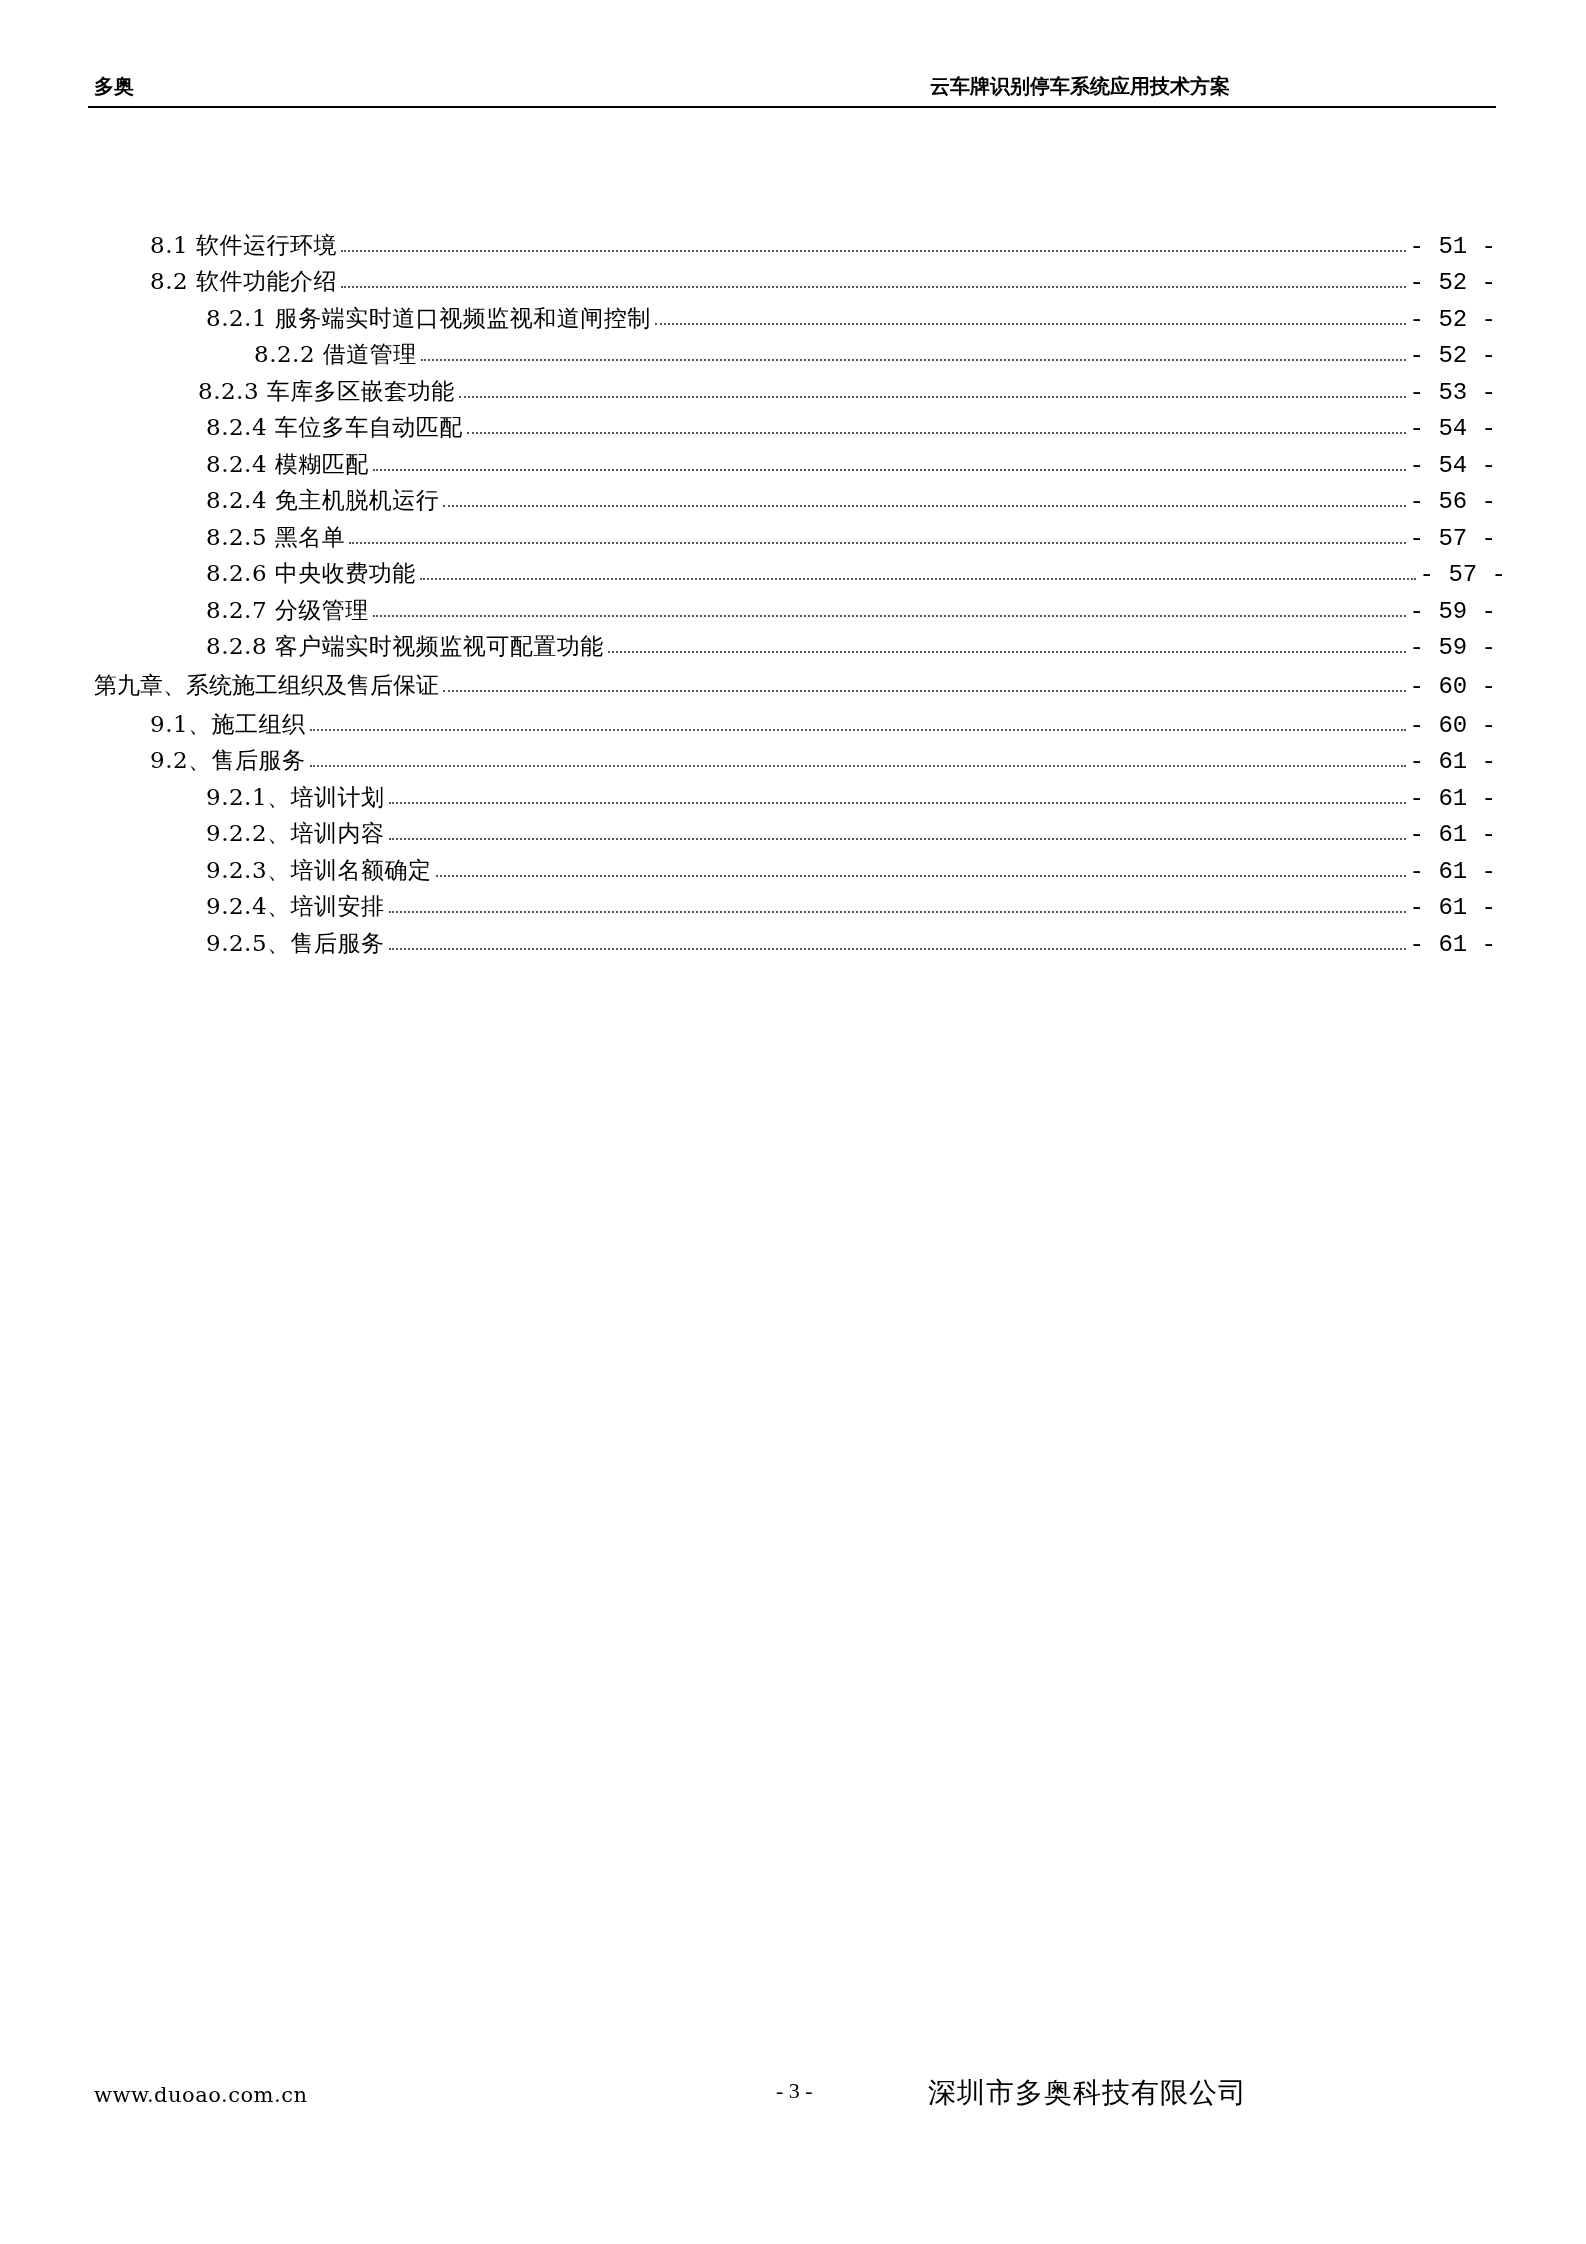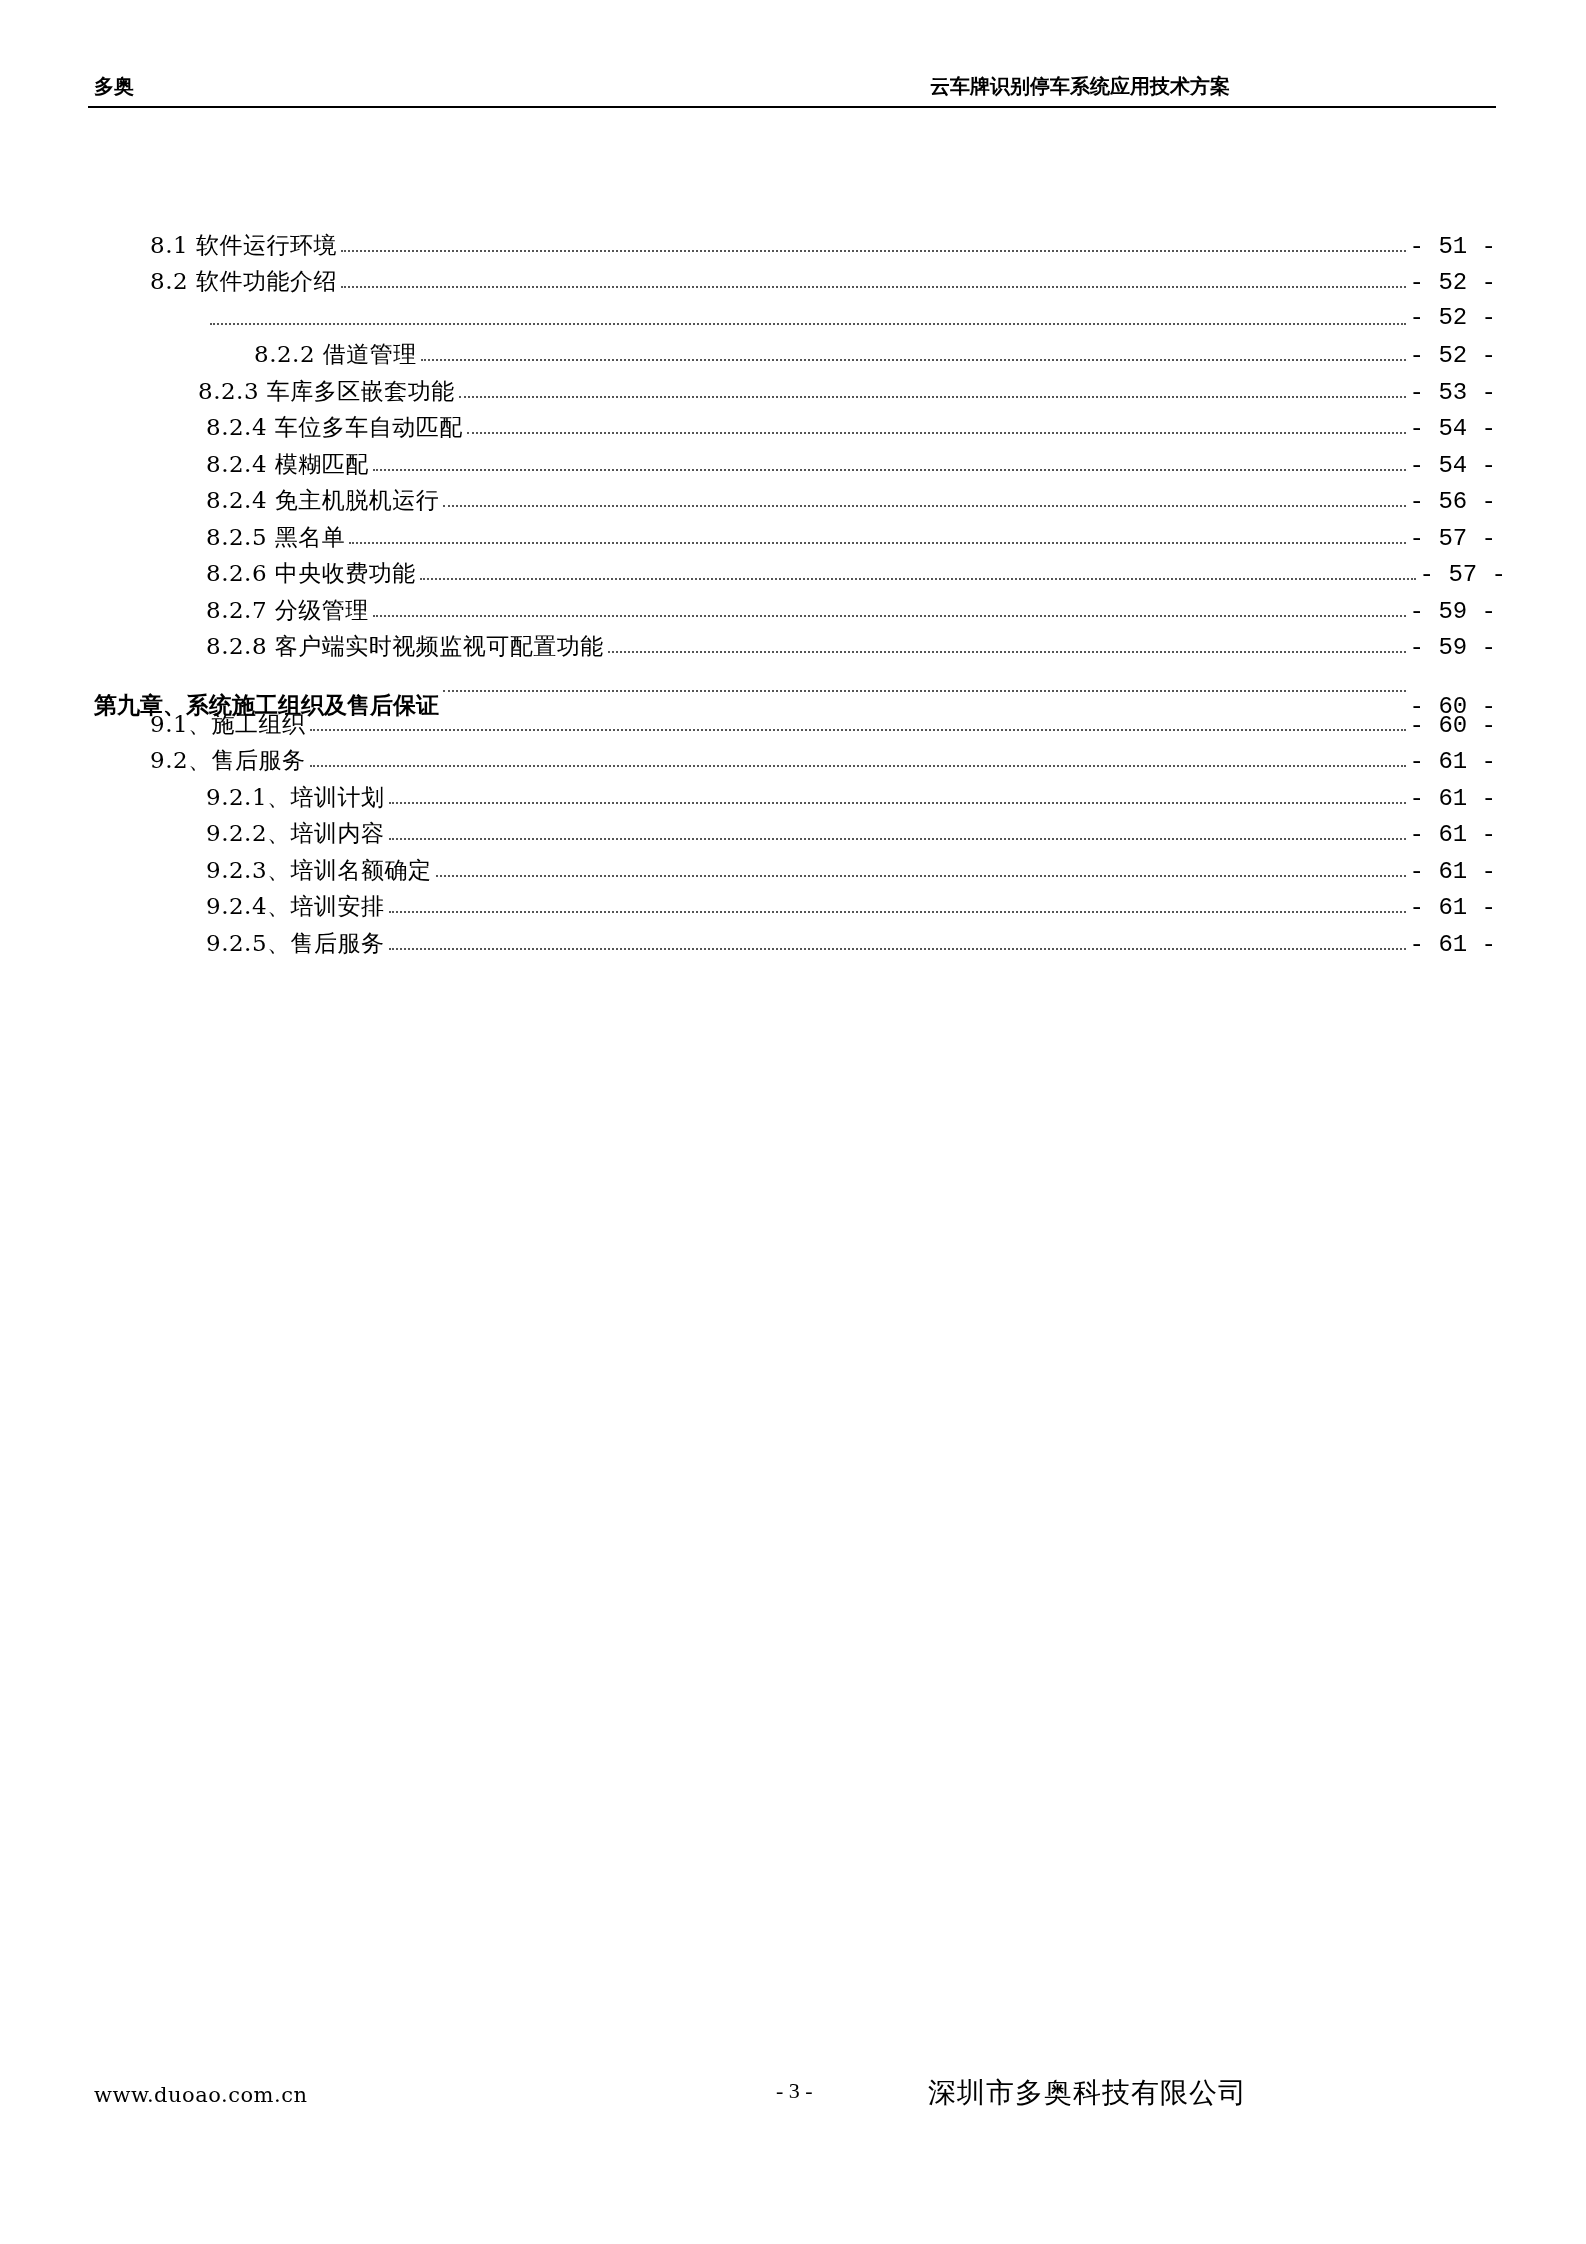--- a/index.html
+++ b/index.html
@@ -61,23 +61,22 @@
     font-weight: bold;
     font-size: 23px;
   }
   .toc-label {
     flex: 0 0 auto;
     font-family: "DejaVu Serif", "Liberation Serif", serif;
     letter-spacing: 0.5px;
   }
   .toc-row.chapter .toc-label {
     font-family: "DejaVu Sans", "Liberation Sans", sans-serif;
-    font-weight: bold;
+    font-weight: normal;
     letter-spacing: 0;
-    margin-top: 20px;
   }
   .toc-leader {
     flex: 1 1 auto;
     margin: 0 4px;
     border-bottom: 2px dotted #555555;
     height: 0;
     align-self: flex-end;
     margin-bottom: 10px;
   }
   .toc-page {
@@ -125,20 +124,21 @@
     <span class="toc-label">8.1 软件运行环境</span>
     <span class="toc-leader"></span>
     <span class="toc-page">- 51 -</span>
   </div>
   <div class="toc-row" style="left:150px; right:90px; top:264px;">
     <span class="toc-label">8.2 软件功能介绍</span>
     <span class="toc-leader"></span>
     <span class="toc-page">- 52 -</span>
   </div>
   <div class="toc-row" style="left:206px; right:90px; top:301px;">
+    <span class="toc-label">8.2.1 服务端实时道口视频监视和道闸控制</span>
     <span class="toc-leader"></span>
     <span class="toc-page">- 52 -</span>
   </div>
   <div class="toc-row" style="left:206px; right:90px; top:337px;margin-left:48px;">
     <span class="toc-label">8.2.2 借道管理</span>
     <span class="toc-leader"></span>
     <span class="toc-page">- 52 -</span>
   </div>
   <div class="toc-row" style="left:198px; right:90px; top:374px;">
     <span class="toc-label">8.2.3 车库多区嵌套功能</span>

